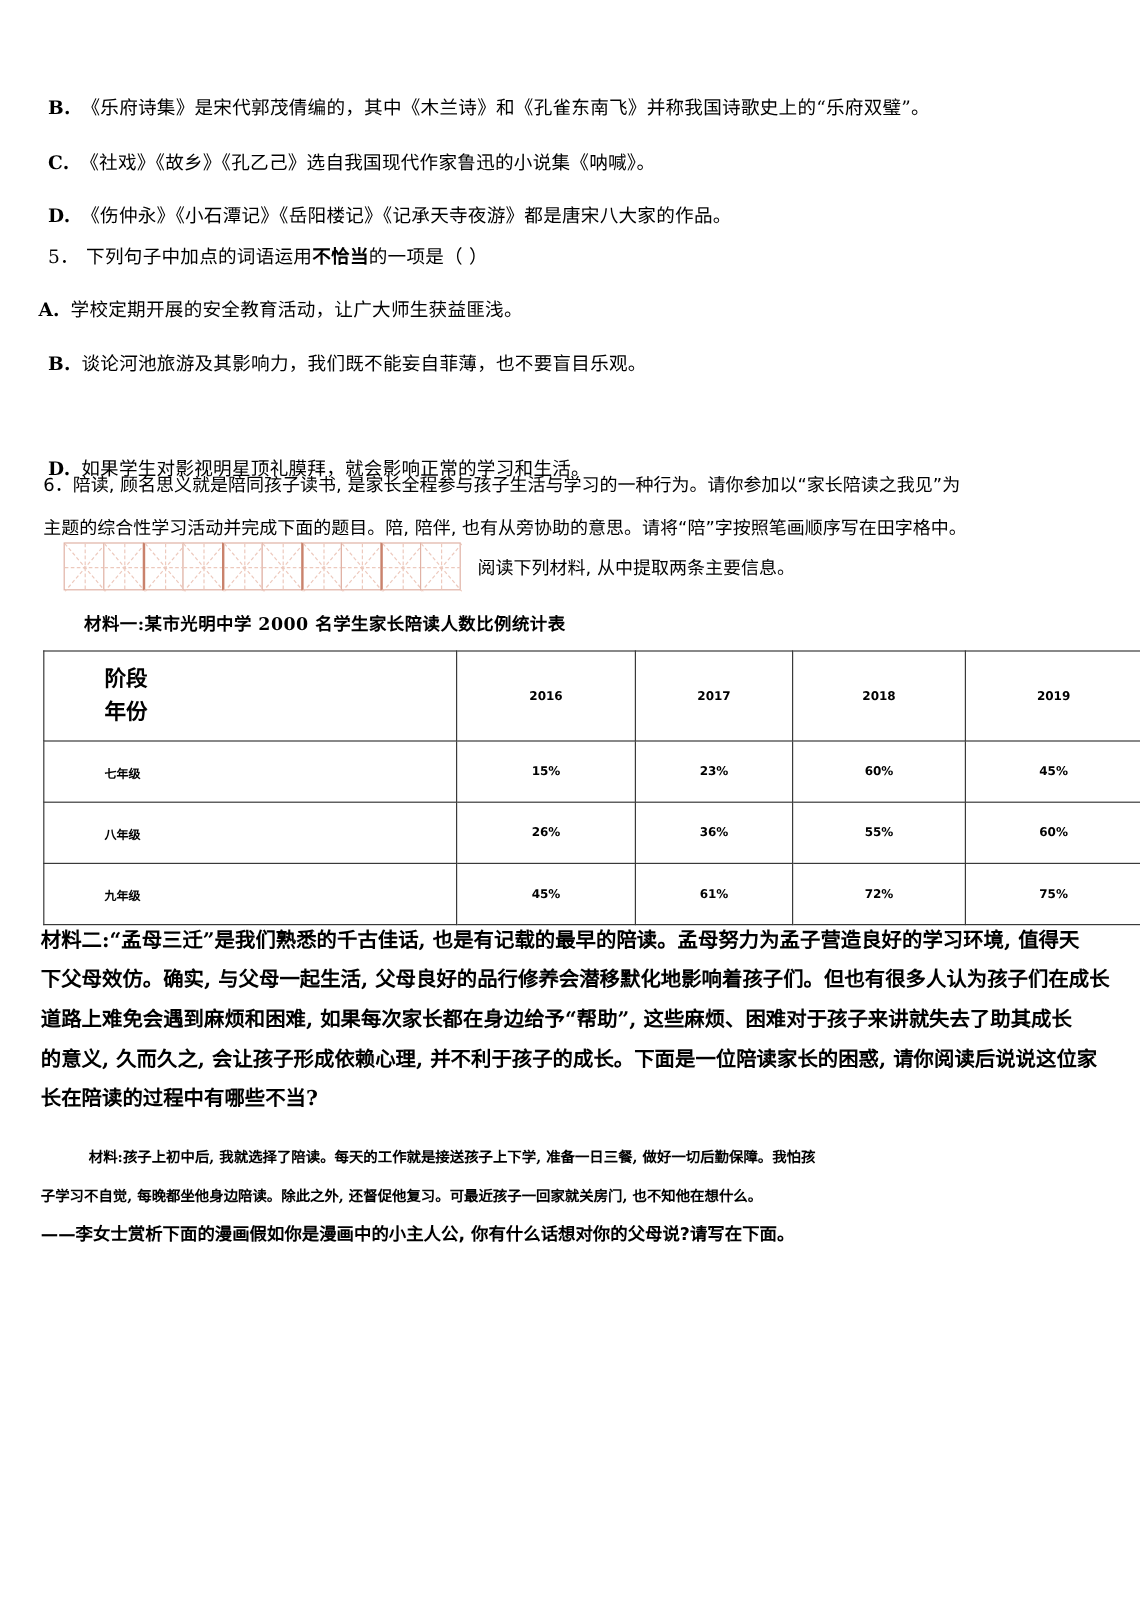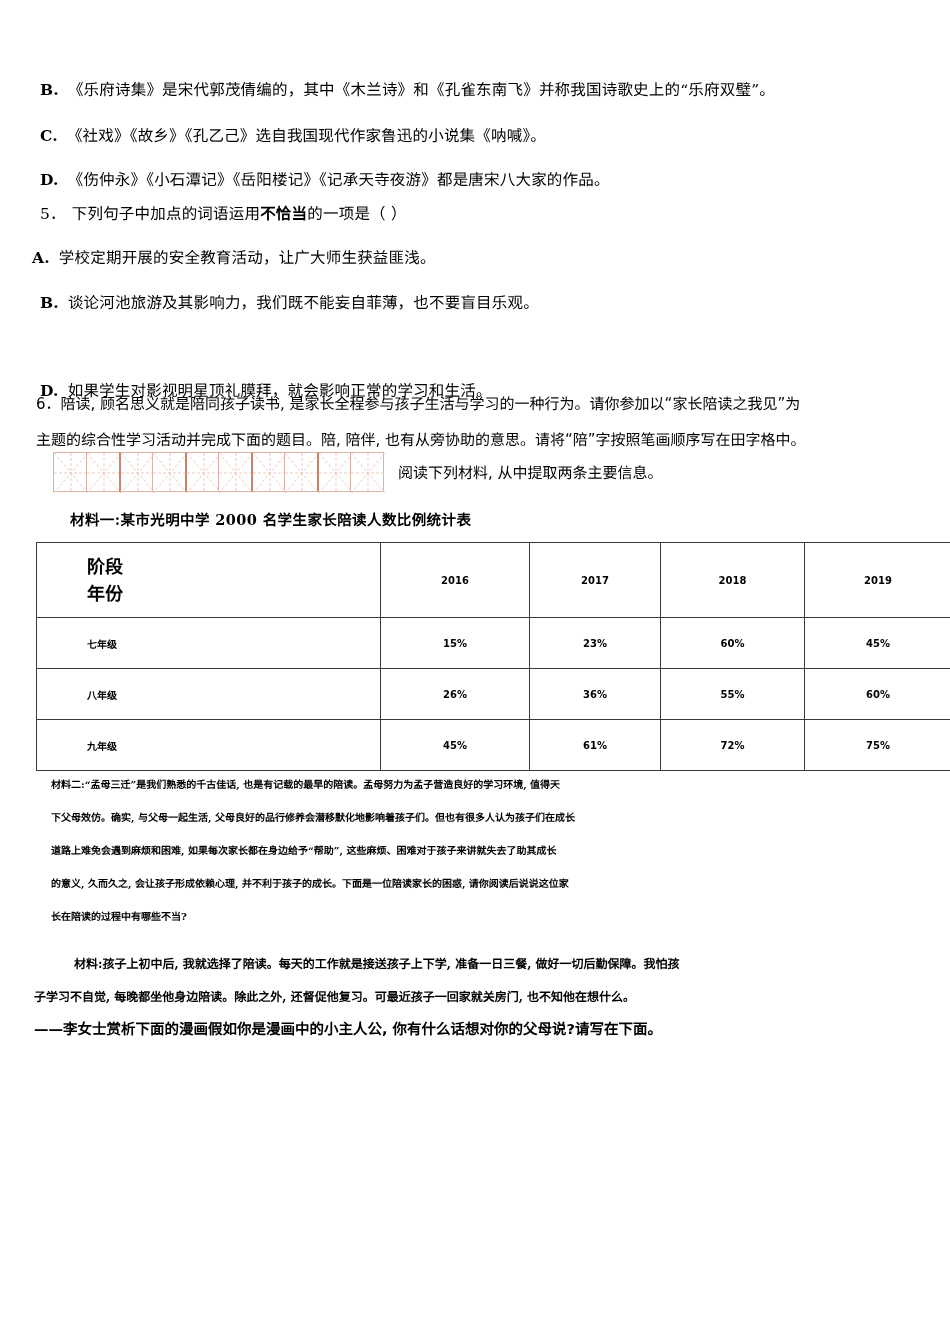--- a/index.html
+++ b/index.html
@@ -132,24 +132,24 @@
     padding-left: 50px;
   }
   table.stat tr.hrow td { height: 74px; }
   table.stat tr.drow td { height: 50px; }
   .corner-a { display: block; }
   .corner-b { display: block; }
 
   
   .mat2 {
     position: absolute;
-    left: 51px;
+    left: 34px;
     top: 768px;
     width: 890px;
-    font-size: 10px;
+    font-size: 17px;
     line-height: 33px;
     font-family: "DejaVu Serif", "Liberation Serif", serif;
     font-weight: bold;
     text-align: justify;
   }
   .mat2 .ln { display: block; white-space: nowrap; }
 
   .mat3 {
     position: absolute;
     left: 34px;

